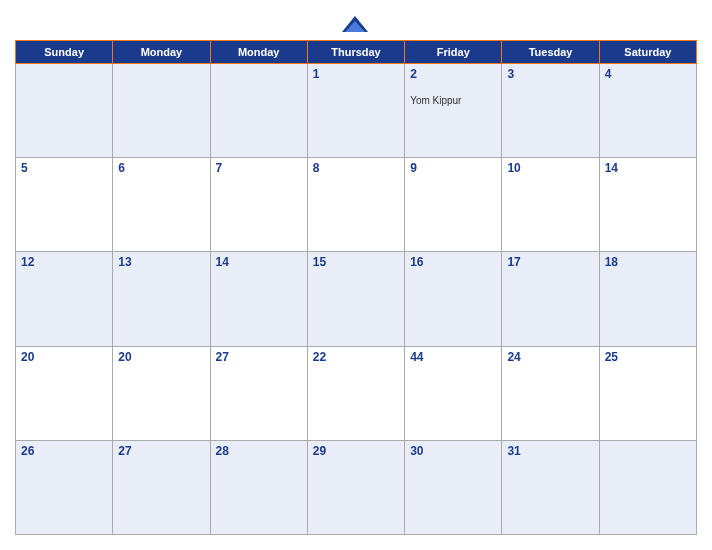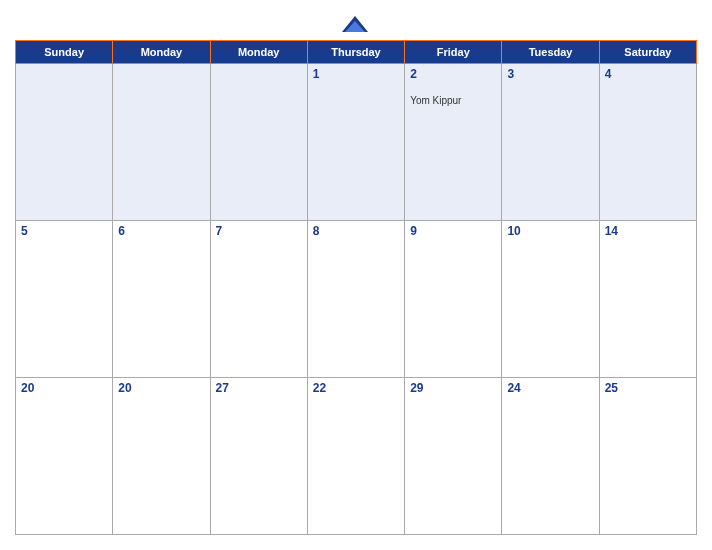--- a/index.html
+++ b/index.html
@@ -177,37 +177,81 @@
         <td>
           <div class="day-num">9</div>
         </td>
         <td>
           <div class="day-num">10</div>
         </td>
         <td>
           <div class="day-num">14</div>
         </td>
       </tr>
+      <tr class="even-row">
+        <td>
+          <div class="day-num">12</div>
+        </td>
+        <td>
+          <div class="day-num">13</div>
+        </td>
+        <td>
+          <div class="day-num">14</div>
+        </td>
+        <td>
+          <div class="day-num">15</div>
+        </td>
+        <td>
+          <div class="day-num">16</div>
+        </td>
+        <td>
+          <div class="day-num">17</div>
+        </td>
+        <td>
+          <div class="day-num">18</div>
+        </td>
+      </tr>
       <tr class="odd-row">
         <td>
           <div class="day-num">20</div>
         </td>
         <td>
           <div class="day-num">20</div>
         </td>
         <td>
           <div class="day-num">27</div>
         </td>
         <td>
           <div class="day-num">22</div>
         </td>
         <td>
+          <div class="day-num">44</div>
+        </td>
+        <td>
+          <div class="day-num">24</div>
+        </td>
+        <td>
+          <div class="day-num">25</div>
+        </td>
+      </tr>
+      <tr class="even-row">
+        <td>
+          <div class="day-num">26</div>
+        </td>
+        <td>
+          <div class="day-num">27</div>
+        </td>
+        <td>
+          <div class="day-num">28</div>
+        </td>
+        <td>
           <div class="day-num">29</div>
         </td>
         <td>
-          <div class="day-num">24</div>
-        </td>
-        <td>
-          <div class="day-num">25</div>
-        </td>
+          <div class="day-num">30</div>
+        </td>
+        <td>
+          <div class="day-num">31</div>
+        </td>
+        <td></td>
       </tr>
     </tbody>
 </table>
 
 </body></html>

